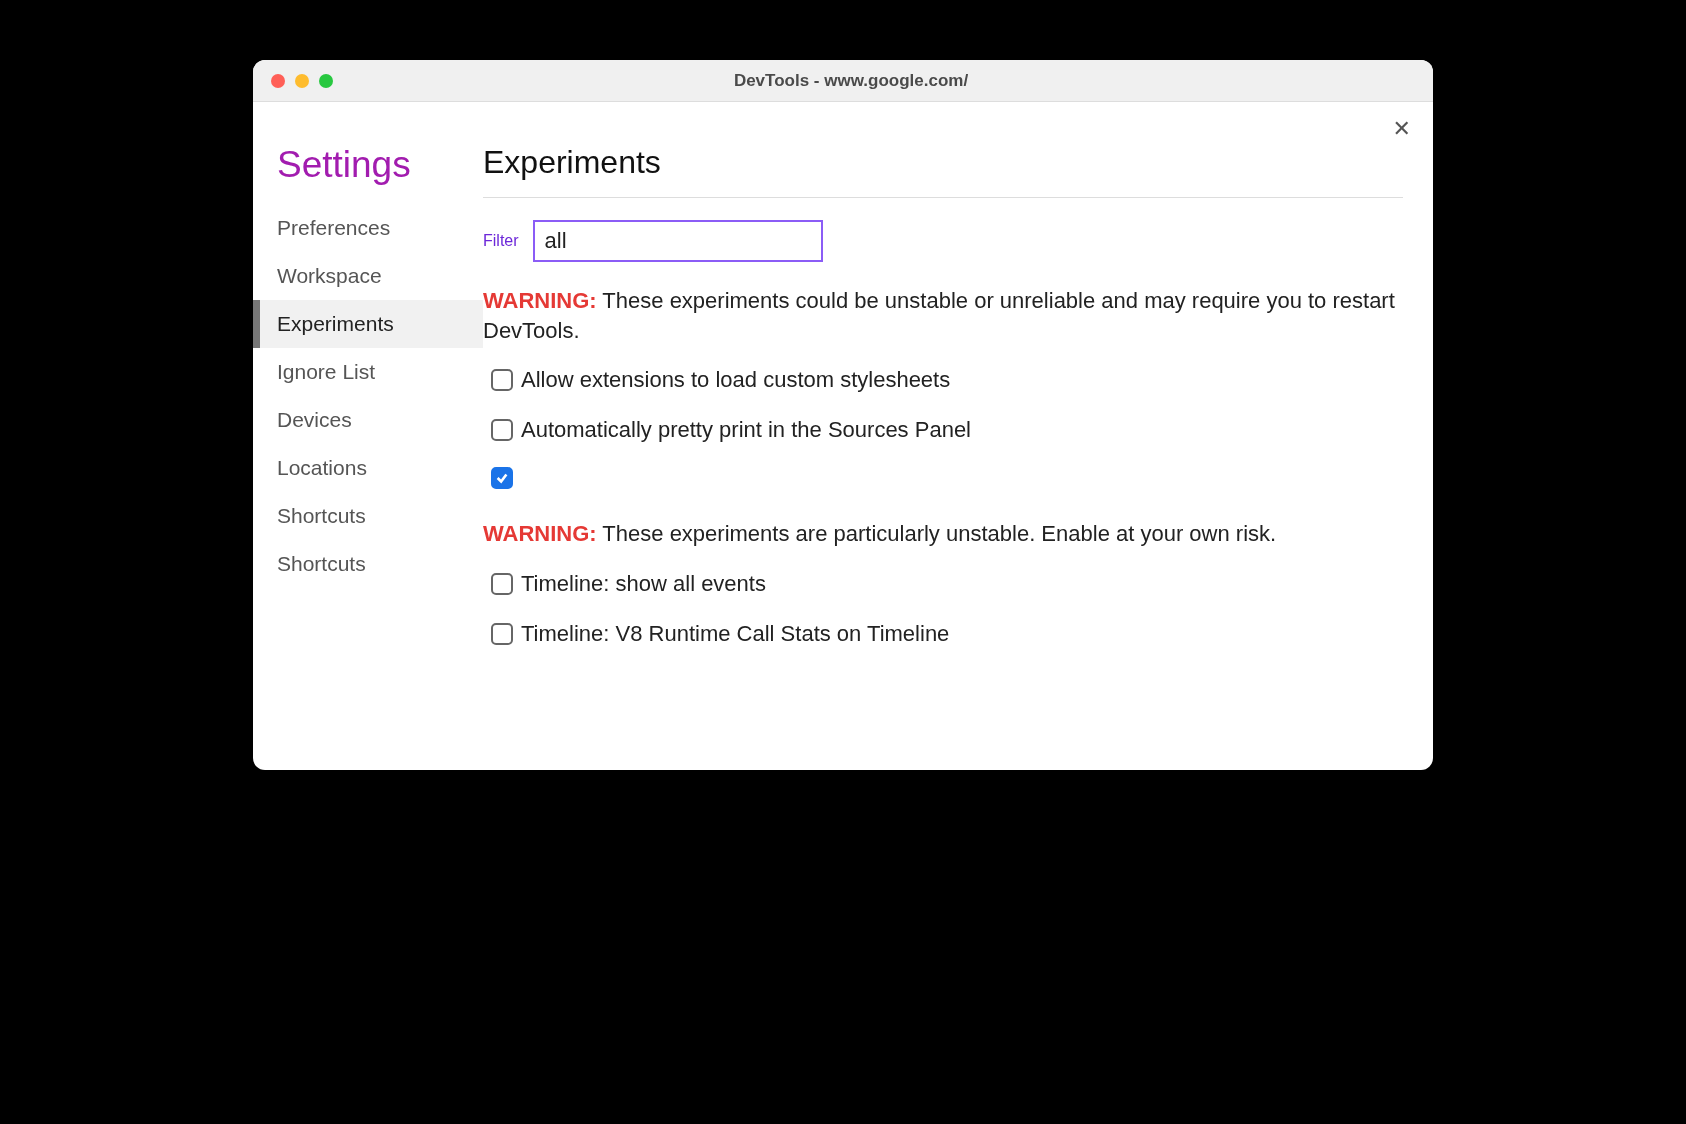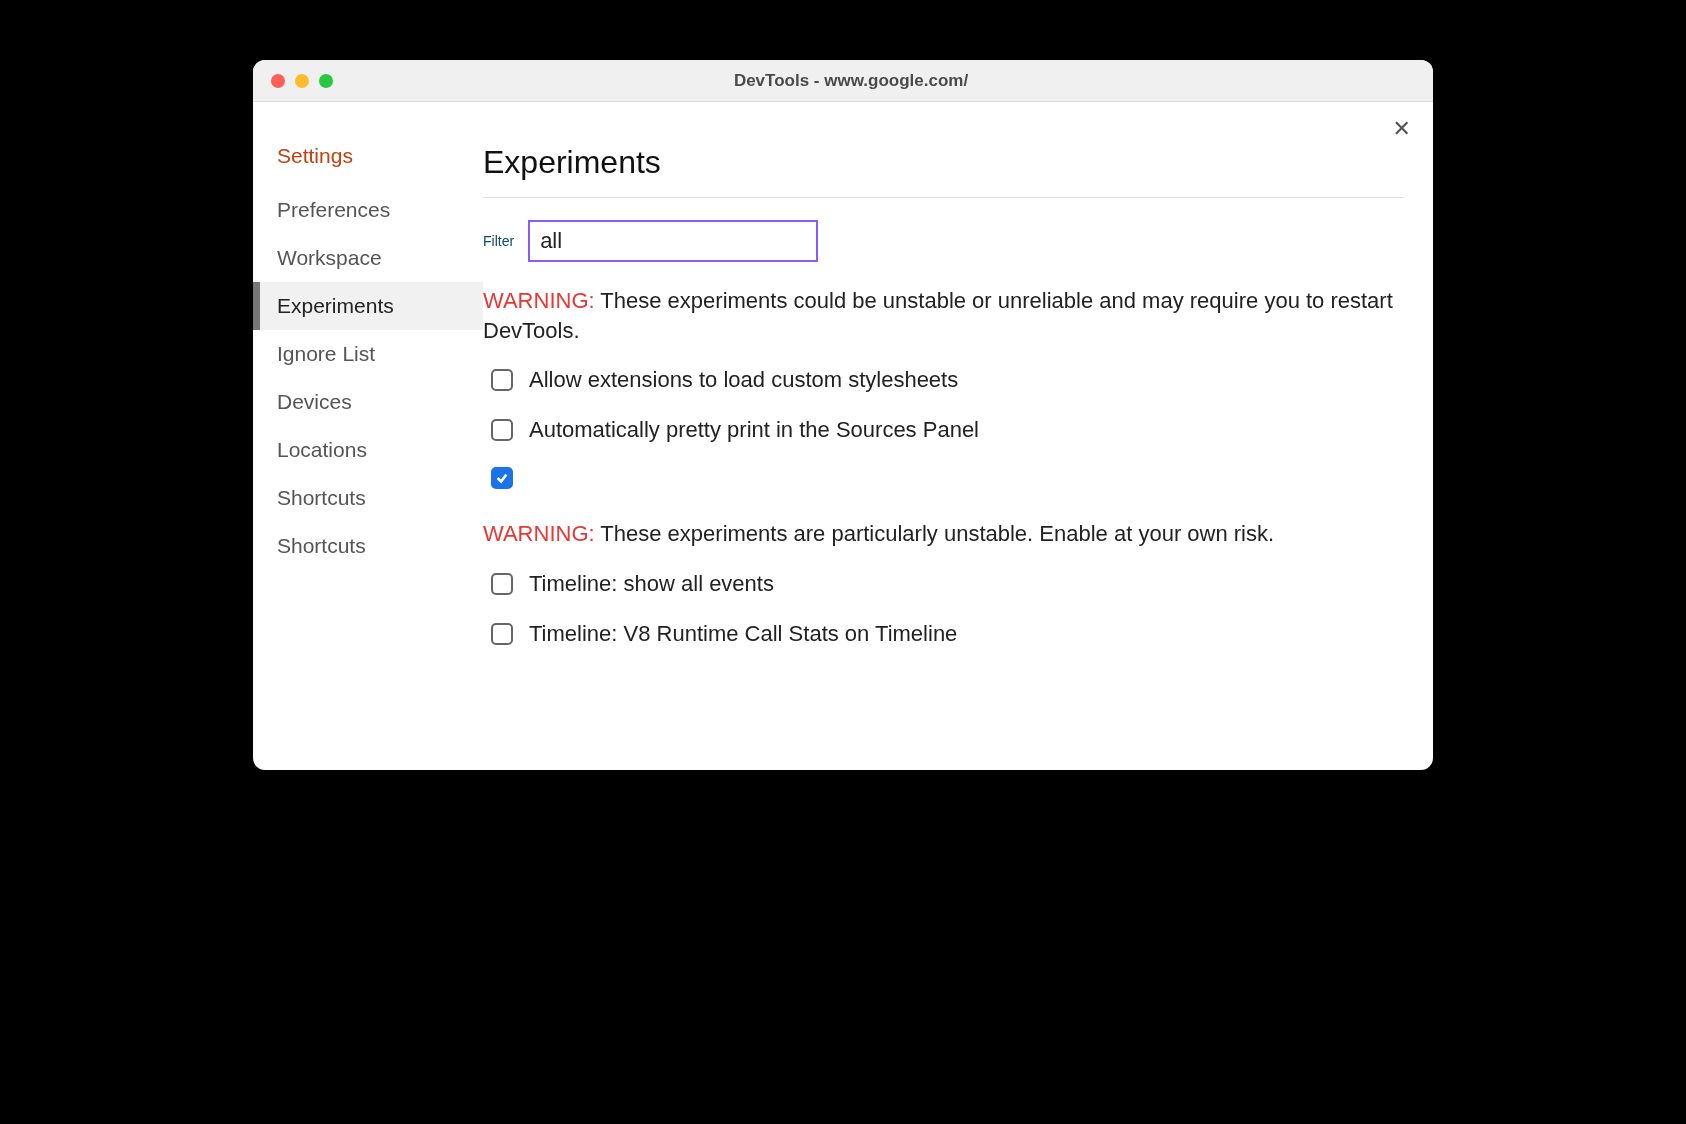--- a/index.html
+++ b/index.html
@@ -66,23 +66,23 @@
     color: #555;
     cursor: pointer;
     line-height: 1;
   }
   .sidebar {
     width: 230px;
     padding-top: 42px;
     flex-shrink: 0;
   }
   .sidebar-title {
-    font-size: 21px;
+    font-size: 37px;
     font-weight: 400;
-    color: #c2410c;
+    color: #a21caf;
     padding: 0 0 18px 24px;
   }
   .sidebar-item {
     font-size: 21px;
     color: #555;
     padding: 12px 0 12px 24px;
     cursor: pointer;
     position: relative;
   }
   .sidebar-item.active {
@@ -108,46 +108,46 @@
     border-bottom: 1px solid #ddd;
     margin-bottom: 22px;
   }
   .filter-row {
     display: flex;
     align-items: center;
     gap: 14px;
     margin-bottom: 24px;
   }
   .filter-label {
-    font-size: 14px;
-    color: #0c4a6e;
+    font-size: 16px;
+    color: #6d28d9;
   }
   .filter-input {
     border: 2px solid #8b5cf6;
     outline: none;
     font-size: 22px;
     padding: 6px 10px;
     width: 290px;
     color: #222;
     font-family: inherit;
   }
   .warning {
     font-size: 22px;
     color: #222;
     line-height: 1.35;
     margin-bottom: 22px;
   }
   .warning-prefix {
     color: #e53935;
-    font-weight: 400;
+    font-weight: 700;
   }
   .experiment-row {
     display: flex;
     align-items: center;
-    gap: 16px;
+    gap: 8px;
     margin: 8px 0 24px 8px;
   }
   .checkbox {
     width: 22px;
     height: 22px;
     border: 2px solid #666;
     border-radius: 5px;
     flex-shrink: 0;
     display: flex;
     align-items: center;

